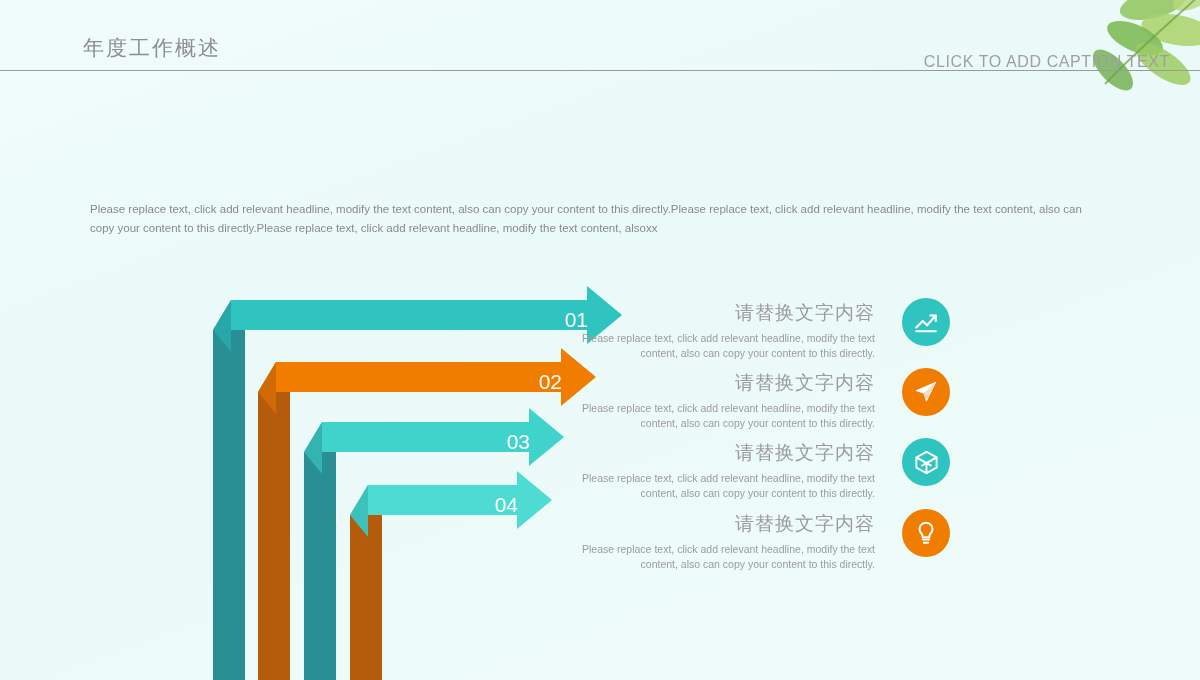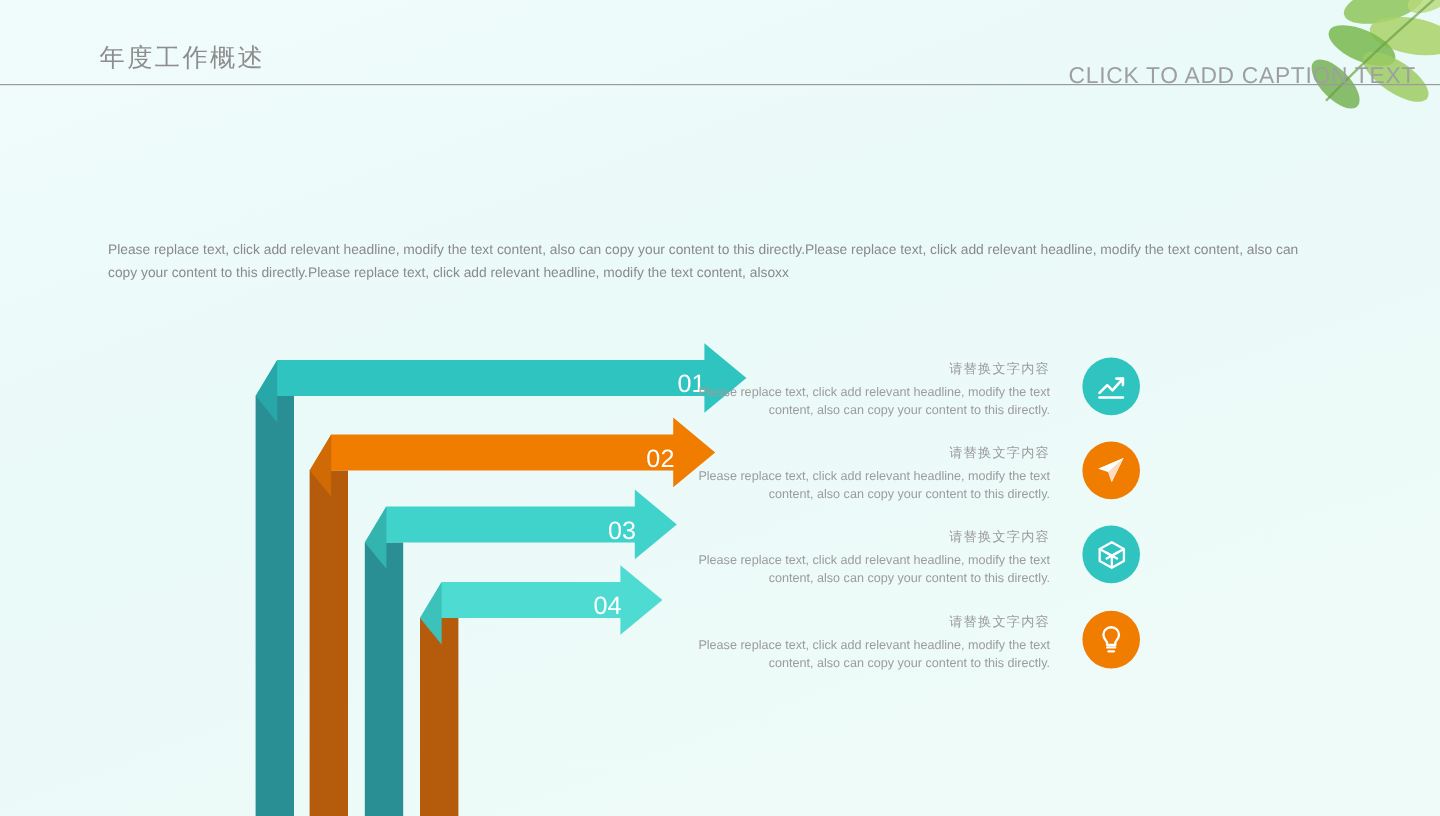--- a/index.html
+++ b/index.html
@@ -34,23 +34,23 @@
     left: 83px;
     top: 20px;
     font-size: 21px;
     letter-spacing: 2px;
     color: #8d8d8d;
     font-weight: normal;
     white-space: nowrap;
   }
   .caption {
     position: absolute;
-    right: 20px;
+    right: 30px;
     top: 53px;
-    font-size: 19px;
+    font-size: 16px;
     color: #9f9f9f;
     letter-spacing: 0.6px;
     white-space: nowrap;
   }
 
   
   .leaves {
     position: absolute;
     right: -10px;
     top: -18px;
@@ -80,21 +80,21 @@
     pointer-events: none;
   }
 
   
   .item {
     position: absolute;
     width: 300px;
     text-align: right;
   }
   .item-title {
-    font-size: 11px;
+    font-size: 19px;
     color: #9c9c9c;
     margin: 0 0 5px 0;
     letter-spacing: 1px;
     font-weight: normal;
   }
   .item-body {
     font-size: 10.5px;
     line-height: 14.5px;
     color: #9c9c9c;
     margin: 0;

